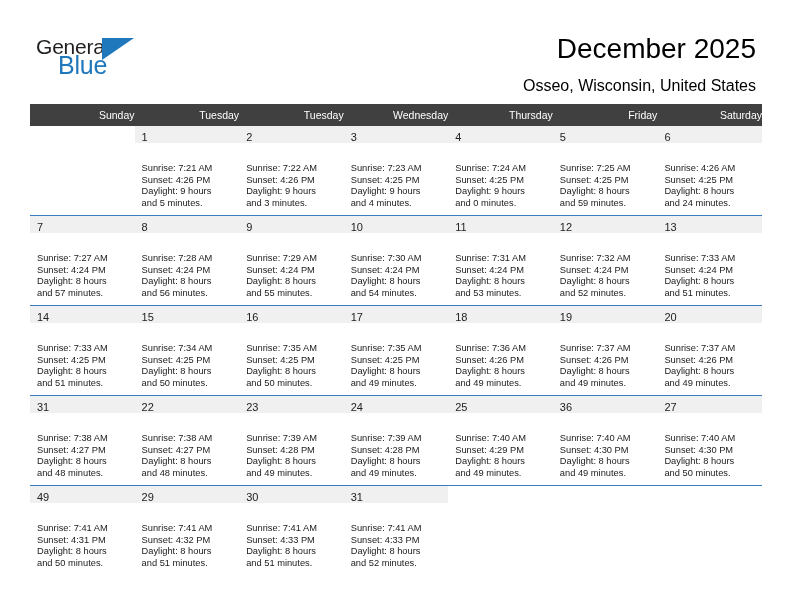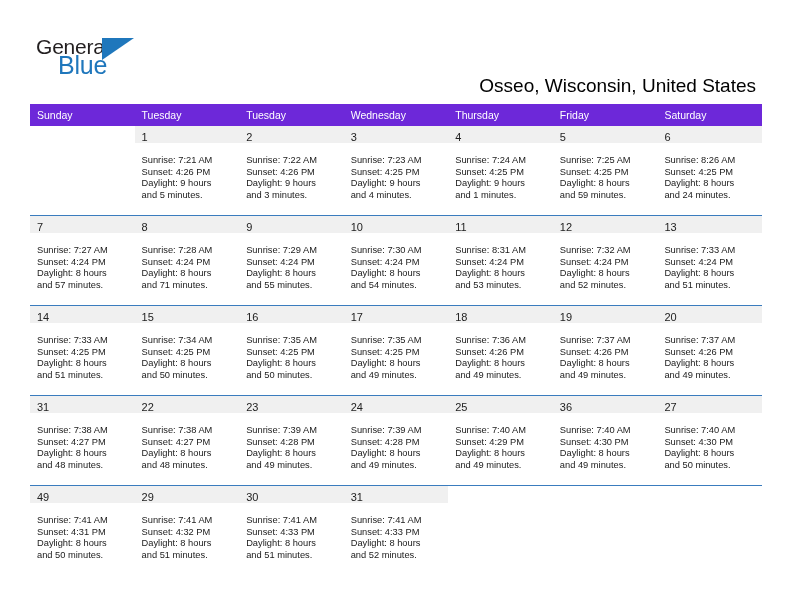--- a/index.html
+++ b/index.html
@@ -73,44 +73,44 @@
     font-size: 28px;
     line-height: 32px;
     color: #000000;
     text-align: right;
     white-space: nowrap;
   }
   .subtitle {
     position: absolute;
     right: 36px;
     top: 77px;
-    font-size: 19px;
+    font-size: 16px;
     line-height: 17px;
     color: #000000;
     text-align: right;
     white-space: nowrap;
   }
 
   
   .cal {
     position: absolute;
     left: 30px;
     top: 104px;
     width: 732px;
     border-collapse: collapse;
     table-layout: fixed;
   }
   .cal col { width: 104.57px; }
 
   .cal thead th {
-    background: #6d28d9;
+    background: #404040;
     color: #ffffff;
     font-size: 10.5px;
     font-weight: normal;
-    text-align: left;
+    text-align: right;
     padding: 5px 0 5px 7px;
     height: 12px;
     border: none;
   }
 
   .weekrow > td {
     padding: 0;
     vertical-align: top;
     border-top: 1px solid #3a7cbe;
     background: #ffffff;
@@ -128,21 +128,21 @@
     box-sizing: border-box;
     padding: 1px 0 0 7px;
   }
   .cell.blank .daynum-band { background: #ffffff; }
   .daynum {
     font-size: 11px;
     line-height: 14px;
     color: #222222;
   }
   .info {
-    padding: 12px 6px 0 7px;
+    padding: 20px 6px 0 7px;
   }
   .info div {
     font-size: 9.3px;
     line-height: 11.6px;
     color: #1a1a1a;
     white-space: nowrap;
   }
 </style>
 </head>
 <body>
@@ -150,20 +150,21 @@
 <div class="page">
 
   <div class="top">
 
     <div class="brand">
       <span class="brand-general">General</span>
       <span class="brand-flag"></span>
       <span class="brand-blue">Blue</span>
     </div>
 
+    <div class="title">December 2025</div>
     <div class="subtitle">Osseo, Wisconsin, United States</div>
 
   </div>
 
   <table class="cal">
     <colgroup>
       <col>
         <col>
         <col>
         <col>
@@ -222,40 +223,40 @@
               </div>
             </div>
           </td>
           <td>
             <div class="cell">
               <div class="daynum-band"><span class="daynum">4</span></div>
               <div class="info">
                 <div>Sunrise: 7:24 AM</div>
                 <div>Sunset: 4:25 PM</div>
                 <div>Daylight: 9 hours</div>
-                <div>and 1 minutes.</div>
+                <div>and 0 minutes.</div>
               </div>
             </div>
           </td>
           <td>
             <div class="cell">
               <div class="daynum-band"><span class="daynum">5</span></div>
               <div class="info">
                 <div>Sunrise: 7:25 AM</div>
                 <div>Sunset: 4:25 PM</div>
                 <div>Daylight: 8 hours</div>
                 <div>and 59 minutes.</div>
               </div>
             </div>
           </td>
           <td>
             <div class="cell">
               <div class="daynum-band"><span class="daynum">6</span></div>
               <div class="info">
-                <div>Sunrise: 8:26 AM</div>
+                <div>Sunrise: 4:26 AM</div>
                 <div>Sunset: 4:25 PM</div>
                 <div>Daylight: 8 hours</div>
                 <div>and 24 minutes.</div>
               </div>
             </div>
           </td>
         </tr>
         <tr class="weekrow">
           <td>
             <div class="cell">
@@ -268,21 +269,21 @@
               </div>
             </div>
           </td>
           <td>
             <div class="cell">
               <div class="daynum-band"><span class="daynum">8</span></div>
               <div class="info">
                 <div>Sunrise: 7:28 AM</div>
                 <div>Sunset: 4:24 PM</div>
                 <div>Daylight: 8 hours</div>
-                <div>and 71 minutes.</div>
+                <div>and 56 minutes.</div>
               </div>
             </div>
           </td>
           <td>
             <div class="cell">
               <div class="daynum-band"><span class="daynum">9</span></div>
               <div class="info">
                 <div>Sunrise: 7:29 AM</div>
                 <div>Sunset: 4:24 PM</div>
                 <div>Daylight: 8 hours</div>
@@ -298,21 +299,21 @@
                 <div>Sunset: 4:24 PM</div>
                 <div>Daylight: 8 hours</div>
                 <div>and 54 minutes.</div>
               </div>
             </div>
           </td>
           <td>
             <div class="cell">
               <div class="daynum-band"><span class="daynum">11</span></div>
               <div class="info">
-                <div>Sunrise: 8:31 AM</div>
+                <div>Sunrise: 7:31 AM</div>
                 <div>Sunset: 4:24 PM</div>
                 <div>Daylight: 8 hours</div>
                 <div>and 53 minutes.</div>
               </div>
             </div>
           </td>
           <td>
             <div class="cell">
               <div class="daynum-band"><span class="daynum">12</span></div>
               <div class="info">

